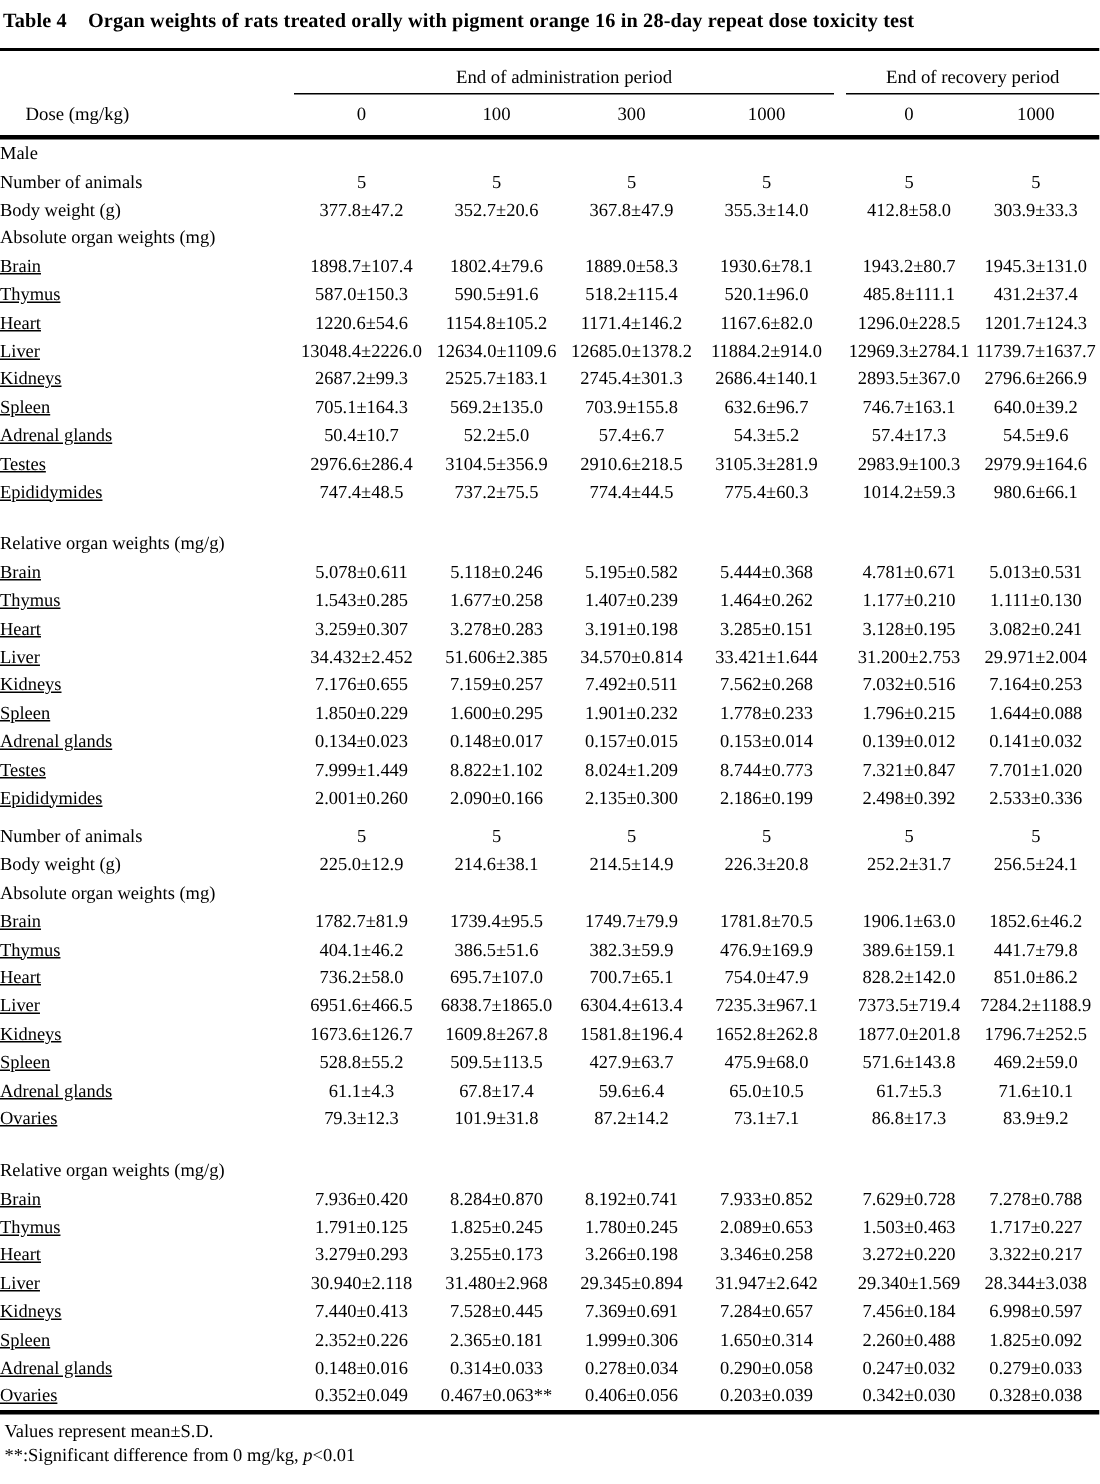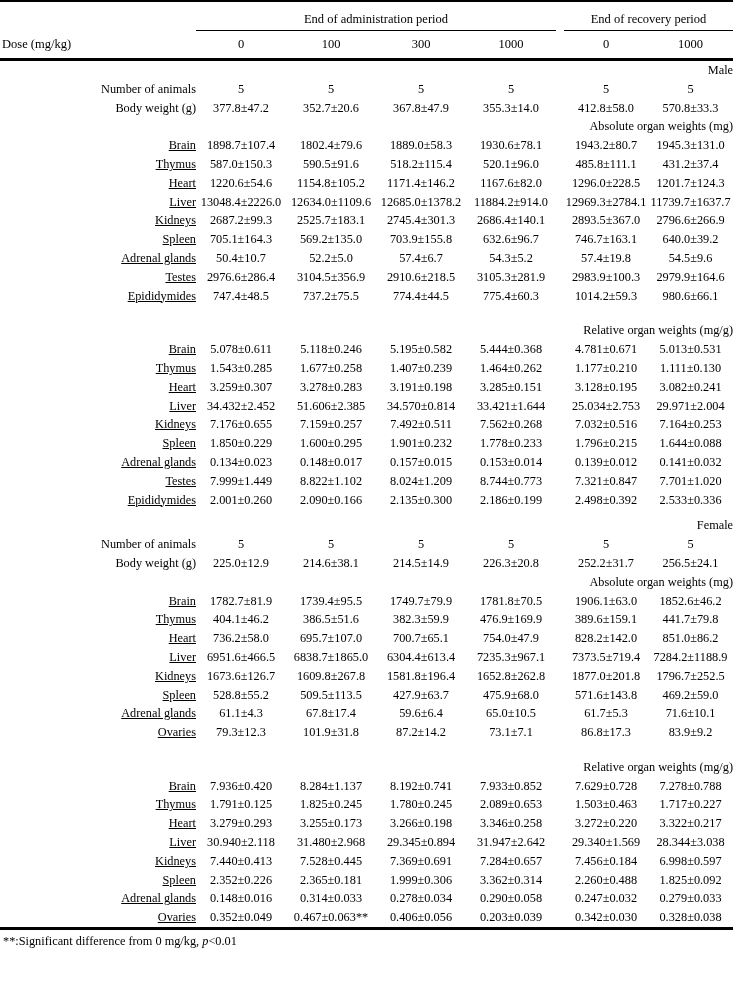--- a/index.html
+++ b/index.html
@@ -4,37 +4,40 @@
 <style>
   html,body{margin:0;padding:0;background:#fff;}
   body{width:733px;height:989px;color:#000;font-family:"Liberation Serif",serif;-webkit-font-smoothing:antialiased;}
   .page{width:733px;}
   .title-row{font-size:13.5px;font-weight:bold;padding:6px 0 10px 2px;letter-spacing:0.1px;}
   .title-row .tprefix{margin-right:14px;}
   table.t{width:733px;table-layout:fixed;border-collapse:collapse;border-top:2px solid #000;border-bottom:3px solid #000;}
   table.t td,table.t th{padding:0;white-space:nowrap;font-weight:normal;}
   thead th.grp{font-size:12.5px;text-align:center;vertical-align:bottom;border-bottom:1px solid #000;height:25px;padding-bottom:3px;}
   thead tr.doserow td{height:27px;border-bottom:3px solid #000;text-align:center;vertical-align:middle;font-size:12.5px;}
-  thead tr.doserow td.lbl{text-align:left;padding-left:2px;}
+  thead tr.doserow td.lbl{text-align:left;padding-left:17px;}
   tbody td{font-size:12.3px;line-height:18.8px;height:18.8px;}
-  tbody td.lbl{text-align:right;}
+  tbody td.lbl{text-align:left;}
   tbody td.val{text-align:center;}
   .ind0{padding-left:3px;}
   .ind1{padding-left:17px;}
   .ind2{padding-left:30px;text-decoration:underline;}
   tr.spacer td{line-height:1px;font-size:1px;}
   .footnotes{font-size:12.3px;line-height:16px;padding:3px 0 0 3px;}
   .footnotes .fline{white-space:nowrap;}
   .footnotes .ital{font-style:italic;}
 </style>
 </head>
 <body>
 
 <div class="page">
 
+  <div class="title-row">
+    <span class="tprefix">Table 4</span><span>Organ weights of rats treated orally with pigment orange 16 in 28-day repeat dose toxicity test</span>
+  </div>
 
   <table class="t">
     <colgroup>
       <col style="width:196px">
         <col style="width:90px">
         <col style="width:90px">
         <col style="width:90px">
         <col style="width:90px">
         <col style="width:8px">
         <col style="width:84px">
@@ -73,21 +76,21 @@
           <td class="val">5</td>
         </tr>
         <tr>
           <td class="lbl ind1">Body weight (g)</td>
           <td class="val">377.8±47.2</td>
           <td class="val">352.7±20.6</td>
           <td class="val">367.8±47.9</td>
           <td class="val">355.3±14.0</td>
           <td></td>
           <td class="val">412.8±58.0</td>
-          <td class="val">570.8±33.3</td>
+          <td class="val">303.9±33.3</td>
         </tr>
         <tr>
           <td class="lbl ind1" colspan="8">Absolute organ weights (mg)</td>
         </tr>
         <tr>
           <td class="lbl ind2">Brain</td>
           <td class="val">1898.7±107.4</td>
           <td class="val">1802.4±79.6</td>
           <td class="val">1889.0±58.3</td>
           <td class="val">1930.6±78.1</td>
@@ -145,21 +148,21 @@
           <td class="val">746.7±163.1</td>
           <td class="val">640.0±39.2</td>
         </tr>
         <tr>
           <td class="lbl ind2">Adrenal glands</td>
           <td class="val">50.4±10.7</td>
           <td class="val">52.2±5.0</td>
           <td class="val">57.4±6.7</td>
           <td class="val">54.3±5.2</td>
           <td></td>
-          <td class="val">57.4±19.8</td>
+          <td class="val">57.4±17.3</td>
           <td class="val">54.5±9.6</td>
         </tr>
         <tr>
           <td class="lbl ind2">Testes</td>
           <td class="val">2976.6±286.4</td>
           <td class="val">3104.5±356.9</td>
           <td class="val">2910.6±218.5</td>
           <td class="val">3105.3±281.9</td>
           <td></td>
           <td class="val">2983.9±100.3</td>
@@ -211,21 +214,21 @@
           <td class="val">3.128±0.195</td>
           <td class="val">3.082±0.241</td>
         </tr>
         <tr>
           <td class="lbl ind2">Liver</td>
           <td class="val">34.432±2.452</td>
           <td class="val">51.606±2.385</td>
           <td class="val">34.570±0.814</td>
           <td class="val">33.421±1.644</td>
           <td></td>
-          <td class="val">25.034±2.753</td>
+          <td class="val">31.200±2.753</td>
           <td class="val">29.971±2.004</td>
         </tr>
         <tr>
           <td class="lbl ind2">Kidneys</td>
           <td class="val">7.176±0.655</td>
           <td class="val">7.159±0.257</td>
           <td class="val">7.492±0.511</td>
           <td class="val">7.562±0.268</td>
           <td></td>
           <td class="val">7.032±0.516</td>
@@ -268,23 +271,20 @@
           <td class="val">2.135±0.300</td>
           <td class="val">2.186±0.199</td>
           <td></td>
           <td class="val">2.498±0.392</td>
           <td class="val">2.533±0.336</td>
         </tr>
         <tr class="spacer">
           <td colspan="8" style="height: 7px;">&nbsp;</td>
         </tr>
         <tr>
-          <td class="lbl ind0" colspan="8">Female</td>
-        </tr>
-        <tr>
           <td class="lbl ind1">Number of animals</td>
           <td class="val">5</td>
           <td class="val">5</td>
           <td class="val">5</td>
           <td class="val">5</td>
           <td></td>
           <td class="val">5</td>
           <td class="val">5</td>
         </tr>
         <tr>
@@ -382,21 +382,21 @@
         </tr>
         <tr class="spacer">
           <td colspan="8" style="height: 16px;">&nbsp;</td>
         </tr>
         <tr>
           <td class="lbl ind1" colspan="8">Relative organ weights (mg/g)</td>
         </tr>
         <tr>
           <td class="lbl ind2">Brain</td>
           <td class="val">7.936±0.420</td>
-          <td class="val">8.284±1.137</td>
+          <td class="val">8.284±0.870</td>
           <td class="val">8.192±0.741</td>
           <td class="val">7.933±0.852</td>
           <td></td>
           <td class="val">7.629±0.728</td>
           <td class="val">7.278±0.788</td>
         </tr>
         <tr>
           <td class="lbl ind2">Thymus</td>
           <td class="val">1.791±0.125</td>
           <td class="val">1.825±0.245</td>
@@ -434,21 +434,21 @@
           <td class="val">7.284±0.657</td>
           <td></td>
           <td class="val">7.456±0.184</td>
           <td class="val">6.998±0.597</td>
         </tr>
         <tr>
           <td class="lbl ind2">Spleen</td>
           <td class="val">2.352±0.226</td>
           <td class="val">2.365±0.181</td>
           <td class="val">1.999±0.306</td>
-          <td class="val">3.362±0.314</td>
+          <td class="val">1.650±0.314</td>
           <td></td>
           <td class="val">2.260±0.488</td>
           <td class="val">1.825±0.092</td>
         </tr>
         <tr>
           <td class="lbl ind2">Adrenal glands</td>
           <td class="val">0.148±0.016</td>
           <td class="val">0.314±0.033</td>
           <td class="val">0.278±0.034</td>
           <td class="val">0.290±0.058</td>
@@ -463,16 +463,17 @@
           <td class="val">0.406±0.056</td>
           <td class="val">0.203±0.039</td>
           <td></td>
           <td class="val">0.342±0.030</td>
           <td class="val">0.328±0.038</td>
         </tr>
       </tbody>
   </table>
 
   <div class="footnotes">
+    <div class="fline">Values represent mean±S.D.</div>
     <div class="fline"><span>**:Significant difference from 0 mg/kg, </span><span class="ital">p</span><span>&lt;0.01</span></div>
   </div>
 
 </div>
 
 </body></html>

